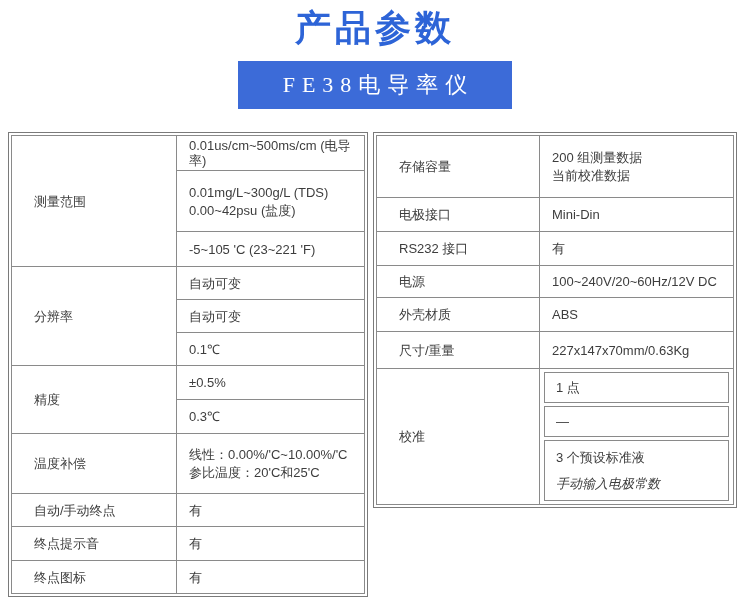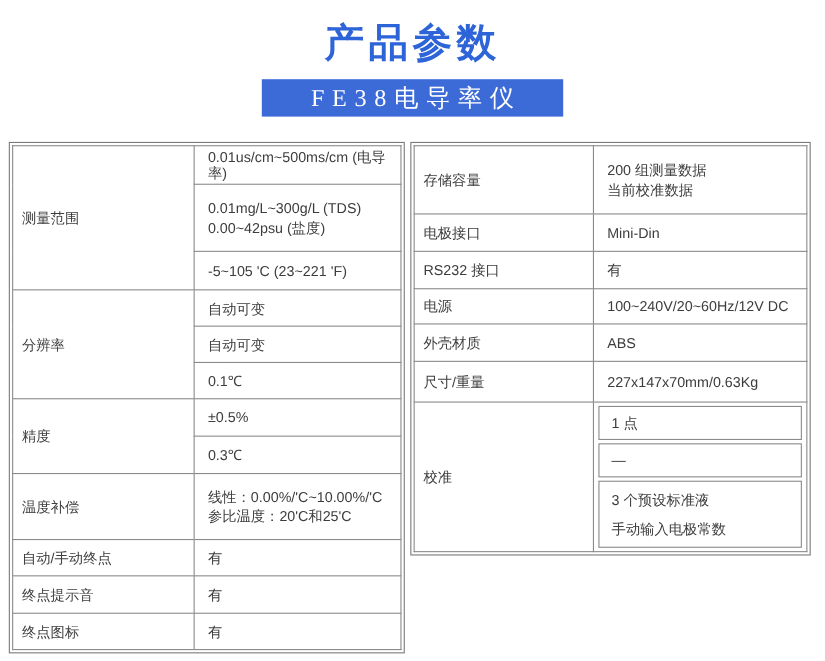--- a/index.html
+++ b/index.html
@@ -1,30 +1,30 @@
 <!DOCTYPE html>
 <html><head>
 <meta charset="utf-8">
 <style>
   * { box-sizing: border-box; margin: 0; padding: 0; }
   html, body { width: 750px; height: 601px; background: #ffffff; }
   body { font-family: "Liberation Sans", sans-serif; color: #3d3d3d; }
   .page { position: relative; width: 750px; height: 601px; overflow: hidden; background: #fff; }
 
   .page-title {
-    margin-top: 17px;
+    margin-top: 6px;
     text-align: center;
     font-size: 36px;
     font-weight: 900;
     letter-spacing: 4px;
     color: #2d64d7;
     line-height: 44px;
   }
   .banner {
-    width: 274px; height: 34px;
+    width: 274px; height: 48px;
     margin: 11px auto 0 auto;
     background: #3c6bd8;
     color: #ffffff;
     font-family: "Liberation Serif", serif;
     font-size: 22px;
     letter-spacing: 7px;
     padding-left: 7px;
     display: flex; align-items: center; justify-content: center;
   }
 
@@ -35,39 +35,39 @@
 
   table.spec { border-collapse: collapse; width: 100%; table-layout: fixed; }
   table.spec td {
     border: 1px solid #8a8a8a;
     font-size: 13px;
     line-height: 15px;
     color: #3d3d3d;
     vertical-align: middle;
     overflow: hidden;
   }
-  td.label { padding-left: 8px; }
+  td.label { padding-left: 22px; }
   td.value { padding-left: 12px; }
   td.value .line + .line { margin-top: 3px; }
 
   .h31 { height: 31px; } .h32 { height: 32px; } .h33 { height: 33px; }
   .h34 { height: 34px; } .h35 { height: 35px; } .h36 { height: 36px; }
   .h37 { height: 37px; } .h60 { height: 60px; } .h61 { height: 61px; }
   .h62 { height: 62px; } .h135 { height: 135px; }
 
   td.cal-td { padding: 3px 4px; }
   .cal-box {
     border: 1px solid #8a8a8a;
     display: flex; flex-direction: column; justify-content: center;
     padding-left: 11px;
   }
   .cal-box + .cal-box { margin-top: 3px; }
   .cal-box.b30 { height: 31px; }
   .cal-box.b60 { height: 61px; }
-  .cal-box .line + .line { margin-top: 11px; }
+  .cal-box .line + .line { margin-top: 11px; font-style: italic; }
 </style>
 </head>
 <body>
 
 <div class="page">
 
   <div class="page-title">产品参数</div>
   <div class="banner">FE38电导率仪</div>
 
   <div class="tables">

